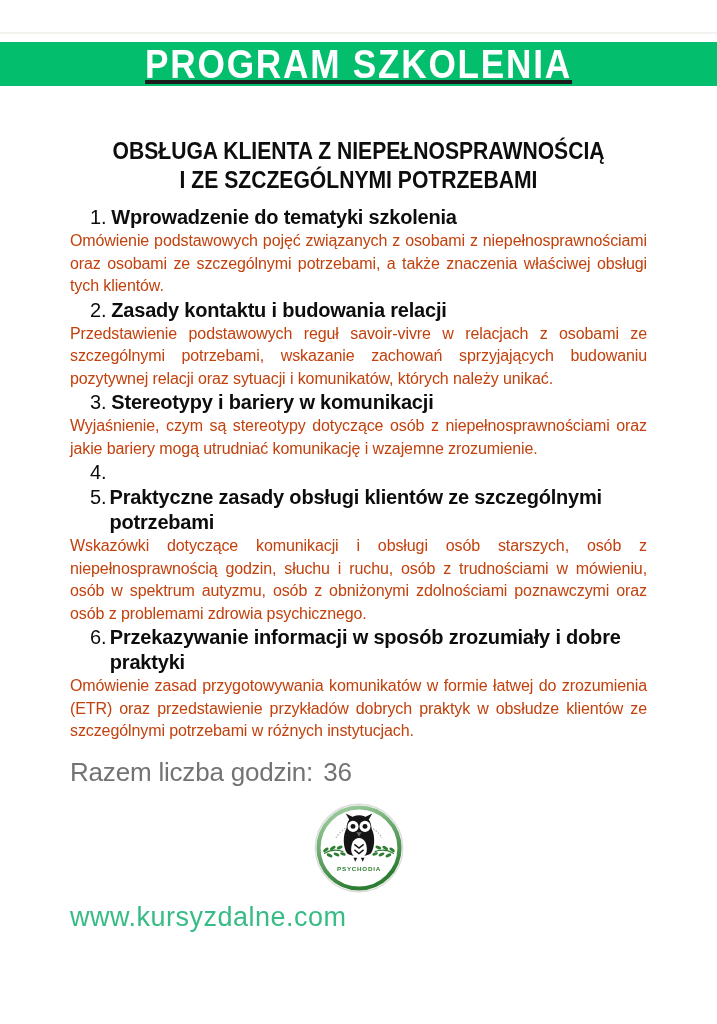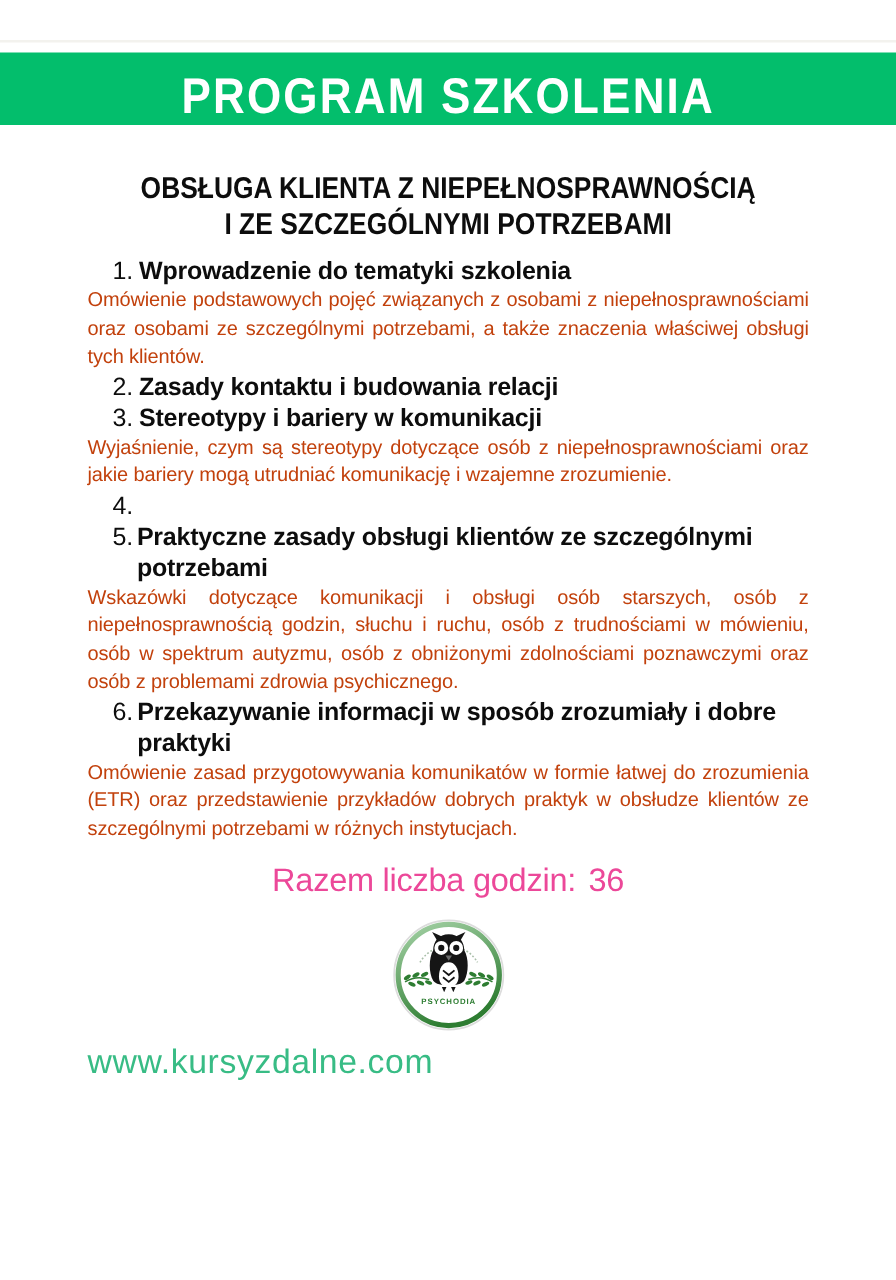--- a/index.html
+++ b/index.html
@@ -16,23 +16,23 @@
     margin:0 auto;
     background:#ffffff;
     overflow:hidden;
   }
   .top-rule{
     position:absolute;top:32px;left:0;
     width:100%;height:2px;background:#f3f2ee;
   }
   .banner{
     position:absolute;top:42px;left:0;
-    width:100%;height:58px;
+    width:100%;height:44px;
     background:var(--banner-green);
-    display:flex;align-items:flex-end;justify-content:center;
+    display:flex;align-items:center;justify-content:center;text-decoration:underline;
   }
   .banner-title{
     color:#ffffff;
     font-size:40px;font-weight:700;
     letter-spacing:2px;
     display:inline-block;
     transform:scaleX(.88);
     white-space:nowrap;
   }
   .content{
@@ -61,22 +61,22 @@
   }
   .item-title{font-weight:700;}
   .item-body{
     font-size:16px;line-height:22.5px;
     text-align:justify;
     color:#c2410c;
     letter-spacing:-0.1px;
   }
   .total-line{
     margin-top:14px;
-    text-align:center;
-    font-size:26px;font-weight:400;color:#ec4899;
+    text-align:left;
+    font-size:26px;font-weight:400;color:#737373;
     letter-spacing:-0.2px;
   }
   .total-value{margin-left:10px;}
   .logo-wrap{
     margin-top:14px;
     display:flex;justify-content:center;
   }
   .logo-wrap svg{width:92px;height:92px;display:block;}
   .site-link{
     margin-top:8px;
@@ -113,20 +113,21 @@
           <span class="item-title">Wprowadzenie do tematyki szkolenia</span>
         </div>
         <p class="item-body">Omówienie podstawowych pojęć związanych z osobami z niepełnosprawnościami oraz osobami ze szczególnymi potrzebami, a także znaczenia właściwej obsługi tych klientów.</p>
       </section>
 
       <section class="item">
         <div class="item-heading">
           <span class="item-num">2.</span>
           <span class="item-title">Zasady kontaktu i budowania relacji</span>
         </div>
+        <p class="item-body">Przedstawienie podstawowych reguł savoir-vivre w relacjach z osobami ze szczególnymi potrzebami, wskazanie zachowań sprzyjających budowaniu pozytywnej relacji oraz sytuacji i komunikatów, których należy unikać.</p>
       </section>
 
       <section class="item">
         <div class="item-heading">
           <span class="item-num">3.</span>
           <span class="item-title">Stereotypy i bariery w komunikacji</span>
         </div>
         <p class="item-body">Wyjaśnienie, czym są stereotypy dotyczące osób z niepełnosprawnościami oraz jakie bariery mogą utrudniać komunikację i wzajemne zrozumienie.</p>
       </section>
 

